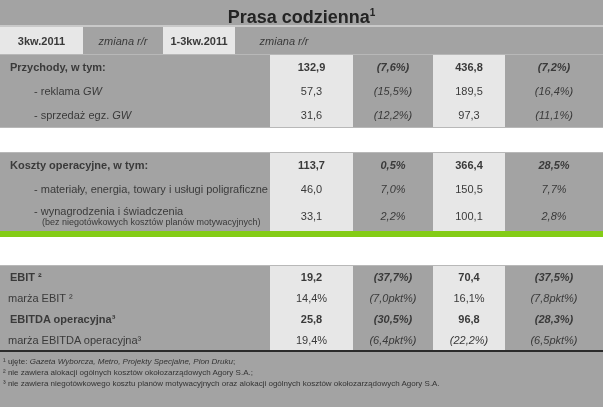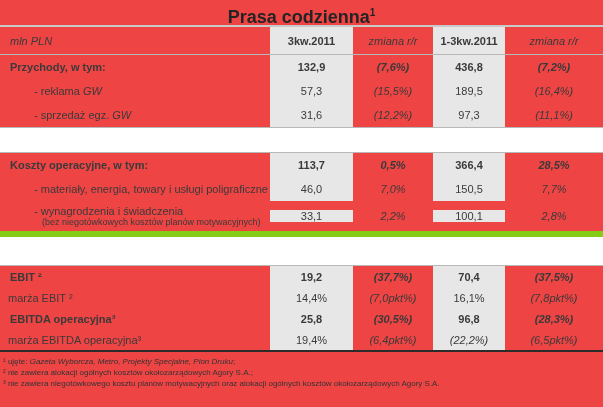--- a/index.html
+++ b/index.html
@@ -2,21 +2,21 @@
 <html><head>
 <meta charset="utf-8">
 <style>
   * { margin:0; padding:0; box-sizing:border-box; }
   html,body { background:#ffffff; }
   body {
     width:603px; height:407px;
     font-family:"Liberation Sans", sans-serif;
     color:#3a3a3a;
   }
-  .page { width:603px; height:407px; background:#ef4444; overflow:hidden; }
+  .page { width:603px; height:407px; background:#a3a3a3; overflow:hidden; }
 
   .title-wrap { height:27px; border-bottom:2px solid #c9c9c9; text-align:center; }
   .title { font-size:18px; font-weight:700; color:#242424; line-height:25px; }
   .title sup { font-size:10px; font-weight:700; }
 
   .row { display:flex; }
   .cell {
     display:flex; align-items:center; justify-content:center;
     font-size:11px; color:#3a3a3a;
   }
@@ -26,21 +26,21 @@
   .it  { font-style:italic; }
   .chg { font-style:italic; }
   .b .cell { font-weight:700; }
   .ind1 { padding-left:34px; }
   .ind2 { padding-left:8px; }
 
   .hdr { height:28px; border-bottom:1px solid #b8b8b8; }
   .hdr .lab { font-style:italic; }
   .hdr .kw { font-weight:700; }
 
-  .r24 { height:24px; } .r30 { height:30px;align-items:center; } .r21 { height:21px; }
+  .r24 { height:24px; } .r30 { height:30px; } .r21 { height:21px; }
 
   .sec1 { border-bottom:1px solid #b8b8b8; }
   .gap1 { height:24px; background:#fff; }
   .sec2 { border-top:1px solid #b8b8b8; border-bottom:6px solid #84cc16; }
   .gap2 { height:28px; background:#fff; }
   .sec3 { border-top:1px solid #b8b8b8; border-bottom:2px solid #2b2b2b; }
 
   .twolines { flex-direction:column; align-items:flex-start; justify-content:center; }
   .twolines .lt { line-height:11px; }
   .sub { font-size:9px; line-height:10px; padding-left:8px; color:#3a3a3a; }
@@ -51,21 +51,20 @@
 </head>
 <body>
 
 <div class="page">
 
   <div class="title-wrap">
     <span class="title"><span>Prasa codzienna</span><sup>1</sup></span>
   </div>
 
   <div class="row hdr">
-    <div class="cell lab">mln PLN</div>
     <div class="cell v1 gray kw">3kw.2011</div>
     <div class="cell c1 chg">zmiana r/r</div>
     <div class="cell v2 gray kw">1-3kw.2011</div>
     <div class="cell c2 chg">zmiana r/r</div>
   </div>
 
   <div class="sec1">
     <div class="row r24 b">
       <div class="cell lab">
           <span class="lt">Przychody, w tym:</span>

